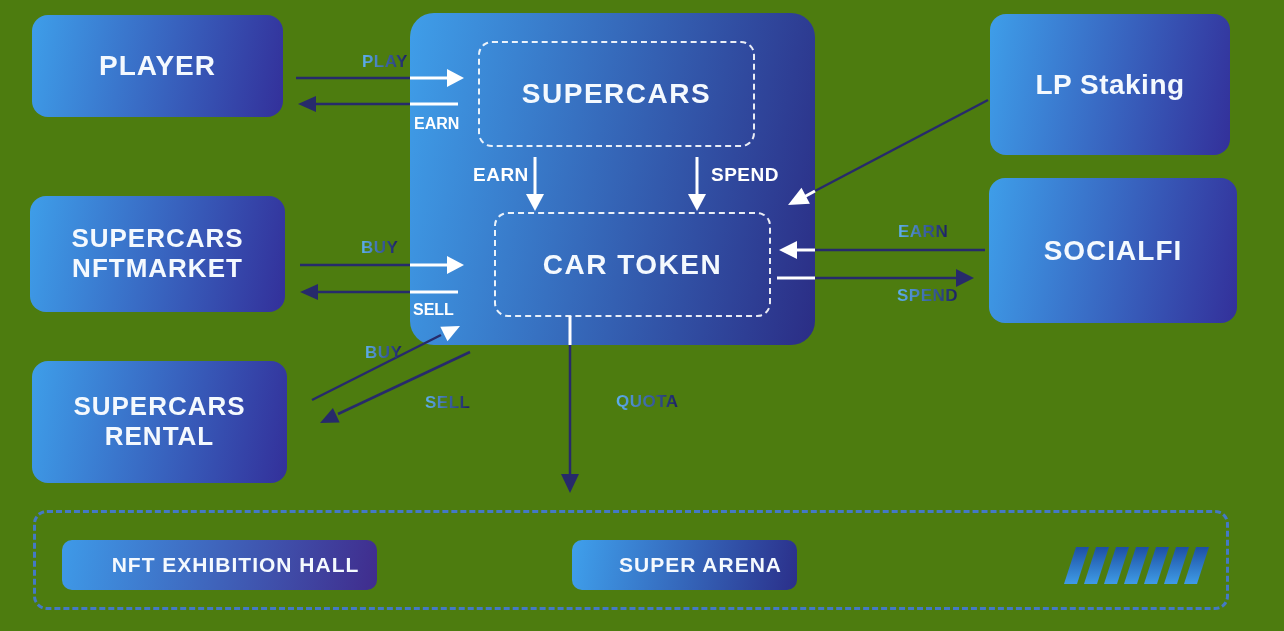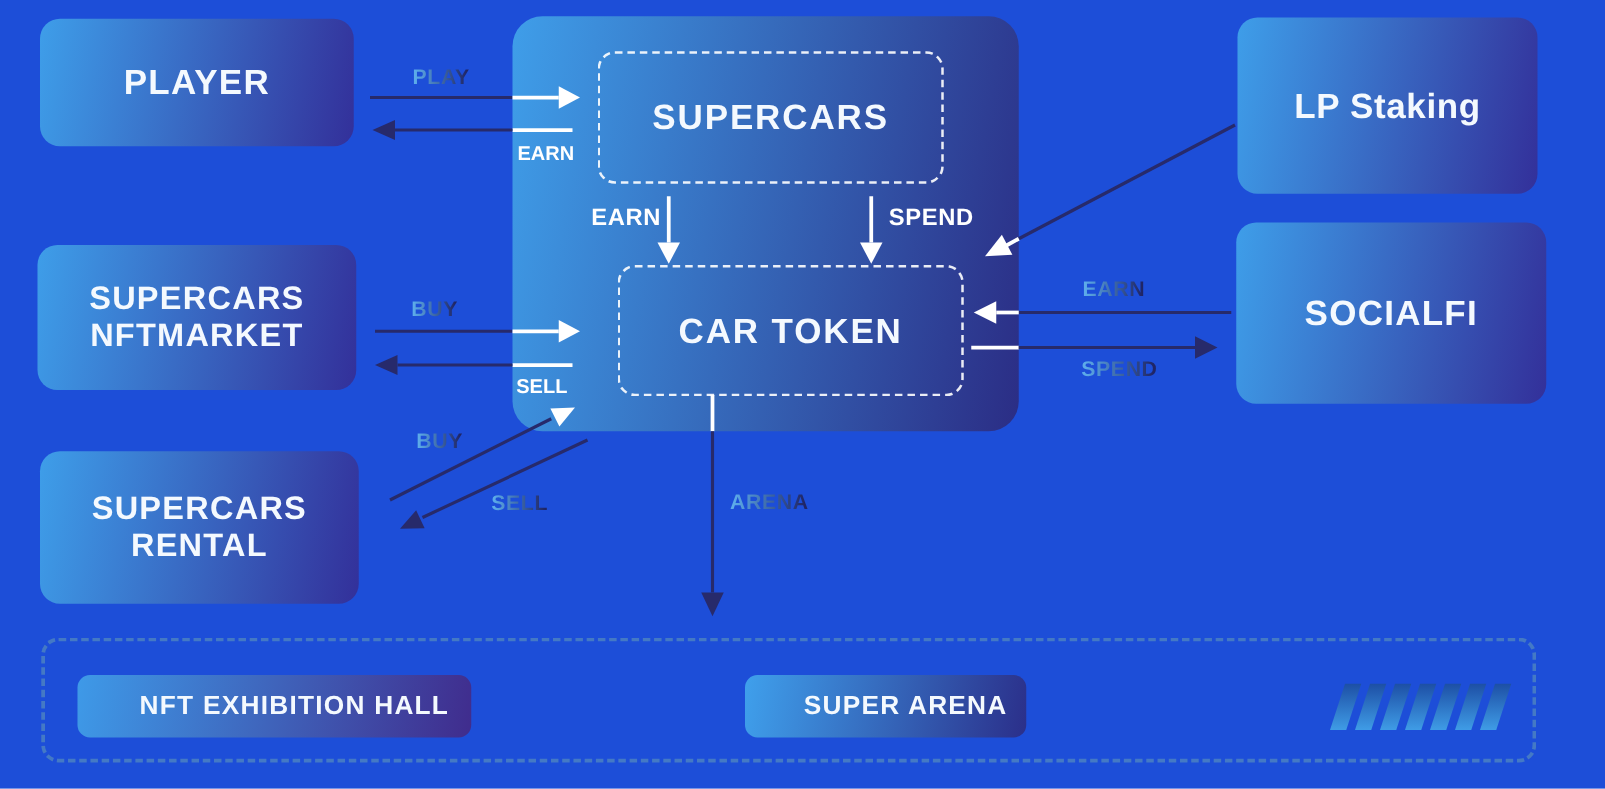--- a/index.html
+++ b/index.html
@@ -1,17 +1,17 @@
 <!DOCTYPE html>
 <html><head>
 <meta charset="utf-8">
 <style>
   html,body{margin:0;padding:0;background:#ffffff;}
   .canvas{
-    position:relative;width:1284px;height:631px;background:#1d4ed8;overflow:hidden;
+    position:relative;width:1284px;height:631px;background:#4d7c0f;overflow:hidden;
     font-family:"Liberation Sans", sans-serif;
   }
   .box{
     position:absolute;display:flex;align-items:center;justify-content:center;
     color:#f4f9fe;font-weight:700;text-align:center;letter-spacing:1px;
   }
   .side{
     background:linear-gradient(100deg,#3e9ee9 0%,#33309a 100%);
     border-radius:16px;font-size:28px;
   }
@@ -37,33 +37,33 @@
     border:3px dashed #4479c5;border-radius:14px;box-sizing:border-box;
   }
   .bottom-box{
     position:absolute;top:540px;height:50px;display:flex;align-items:center;justify-content:center;
     color:#f4f9fe;font-weight:700;font-size:21px;letter-spacing:1px;border-radius:10px;
     background:linear-gradient(100deg,#3fa0ec 0%,#2e3090 100%);
     padding-left:32px;
   }
   .bb1{left:62px;width:283px;background:linear-gradient(100deg,#3e9ae8 0%,#402c8d 100%);}
   .bb2{left:368px;width:179px;}
-  .bb3{left:596px;width:193px;background:linear-gradient(100deg,#3fa0ec 0%,#2b2f8a 100%);}
+  .bb3{left:572px;width:193px;background:linear-gradient(100deg,#3fa0ec 0%,#2b2f8a 100%);}
   .bb4{left:788px;width:262px;}
   .slashes{
     position:absolute;left:1070px;top:547px;height:37px;display:flex;gap:7px;align-items:stretch;
   }
   .slash{
     width:13px;height:37px;transform:skewX(-18deg);
     background:linear-gradient(180deg,#1d4fa5 0%,#3f9ce6 100%);
   }
   svg.arrows{position:absolute;left:0;top:0;z-index:5;pointer-events:none;}
   .lbl{
     position:absolute;z-index:6;font-weight:700;font-size:17px;letter-spacing:0.5px;
-    color:#2a3f8f;white-space:nowrap;
+    color:#2a3f8f;white-space:nowrap;margin-left:32px;
   }
   @supports ((-webkit-background-clip: text) or (background-clip: text)){
     .lbl{
       background:linear-gradient(90deg,#5cabe9 5%,#1f2566 95%);
       -webkit-background-clip:text;background-clip:text;color:transparent;
     }
   }
   .lbl-white{
     position:absolute;z-index:6;font-weight:700;color:#ffffff;white-space:nowrap;
   }
@@ -198,15 +198,15 @@
   <span class="lbl" style="left:330px;top:52px;">PLAY</span>
   <span class="lbl-white sz16" style="left:414px;top:115px;">EARN</span>
   <span class="lbl" style="left:329px;top:238px;">BUY</span>
   <span class="lbl-white sz16" style="left:413px;top:301px;">SELL</span>
   <span class="lbl" style="left:333px;top:343px;">BUY</span>
   <span class="lbl" style="left:393px;top:393px;">SELL</span>
   <span class="lbl-white sz19" style="left:473px;top:164px;">EARN</span>
   <span class="lbl-white sz19" style="left:711px;top:164px;">SPEND</span>
   <span class="lbl" style="left:866px;top:222px;">EARN</span>
   <span class="lbl" style="left:865px;top:286px;">SPEND</span>
-  <span class="lbl" style="left:584px;top:392px;">ARENA</span>
+  <span class="lbl" style="left:584px;top:392px;">QUOTA</span>
 
 </div>
 
 </body></html>

